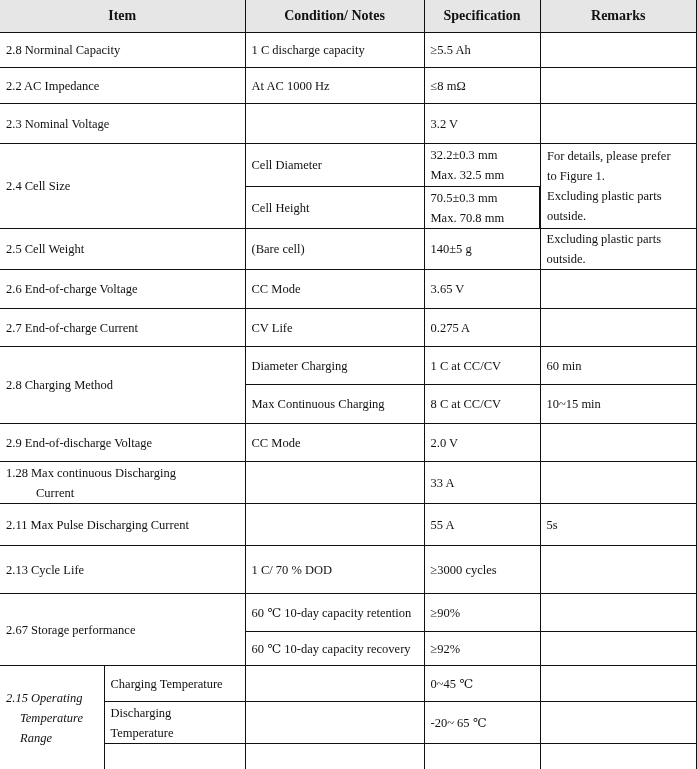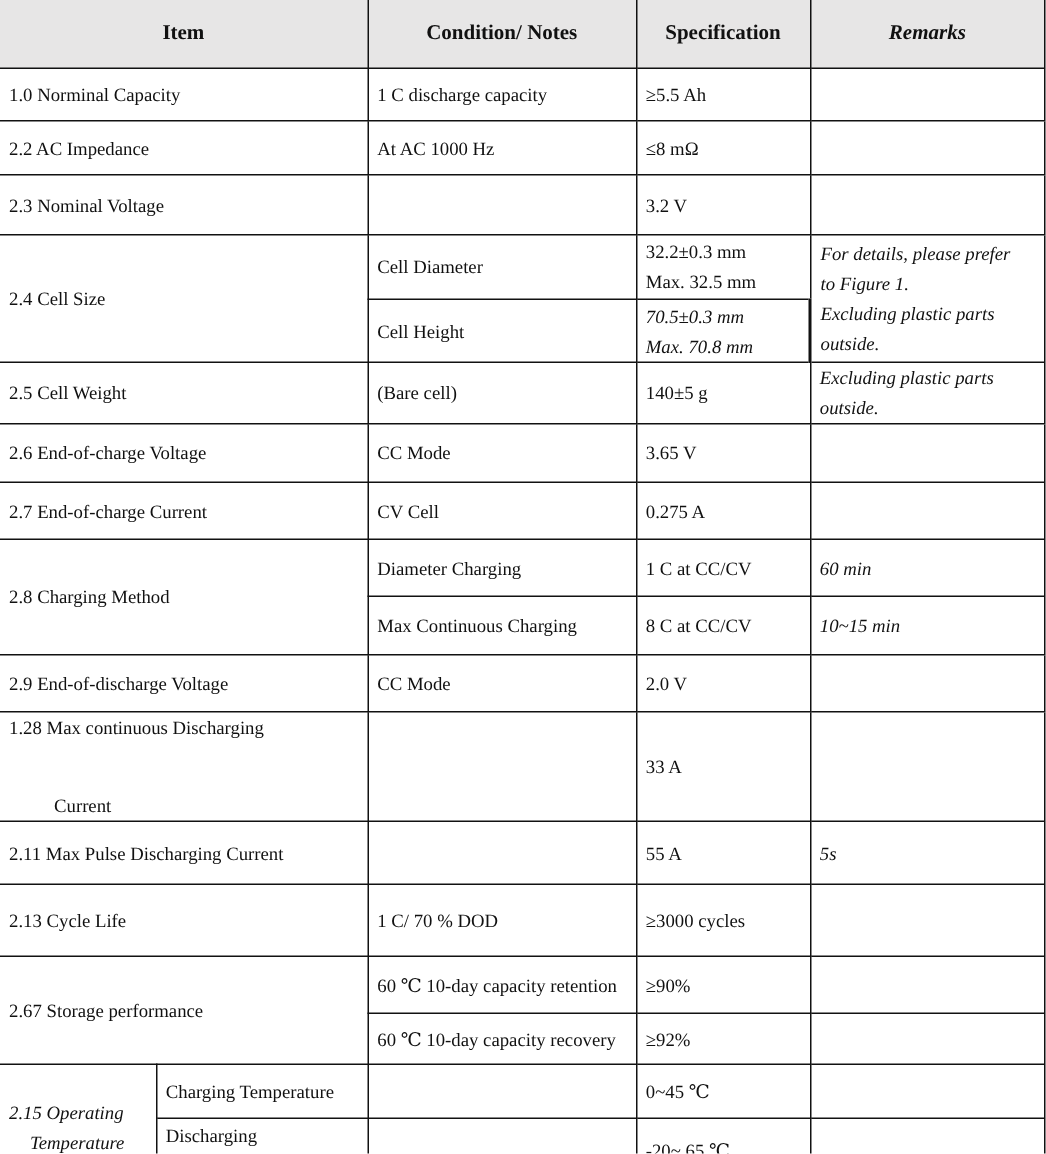--- a/index.html
+++ b/index.html
@@ -9,27 +9,27 @@
     position: absolute; left: 0; top: 0;
     border-collapse: collapse; table-layout: fixed;
     width: 697px; font-size: 12.5px;
   }
   table.spec td, table.spec th {
     border: 1.4px solid #111; padding: 0 6px; vertical-align: middle;
     line-height: 20px;
   }
   table.spec th {
     background: #e7e6e6; font-weight: bold; font-size: 14px; text-align: center;
-    height: 45px;
+    height: 32px;
     margin-left: 40px;
   }
   table.spec tr td:first-child, table.spec tr th:first-child { border-left: none; }
-  table.spec tr td:last-child, table.spec tr th:last-child { border-right: 2px solid #111; font-style: italic; }
+  table.spec tr td:last-child, table.spec tr th:last-child { border-right: 2px solid #111; }
   table.spec tr:first-child th { border-top: none; }
-  .indent { padding-left: 30px; display: block; margin-top: 32px; }
+  .indent { padding-left: 30px; display: block; }
   .op-label { padding-left: 6px; }
   .op-line { display: block; font-style: italic; }
   .op-line.ind { padding-left: 14px; }
   .two { display: block; }
 </style>
 </head>
 <body>
 
 <table class="spec">
   <colgroup>
@@ -41,21 +41,21 @@
   </colgroup>
   <tbody>
       <tr>
     <th colspan="2">Item</th>
     <th>Condition/ Notes</th>
     <th>Specification</th>
     <th>Remarks</th>
   </tr>
 
   <tr style="height:35px">
-    <td colspan="2">1.0 Norminal Capacity</td>
+    <td colspan="2">2.8 Norminal Capacity</td>
     <td>1 C discharge capacity</td>
     <td>≥5.5 Ah</td>
     <td></td>
   </tr>
   <tr style="height:36px">
     <td colspan="2">2.2 AC Impedance</td>
     <td>At AC 1000 Hz</td>
     <td>≤8 mΩ</td>
     <td></td>
   </tr>
@@ -98,21 +98,21 @@
     </td>
   </tr>
   <tr style="height:39px">
     <td colspan="2">2.6 End-of-charge Voltage</td>
     <td>CC Mode</td>
     <td>3.65 V</td>
     <td></td>
   </tr>
   <tr style="height:38px">
     <td colspan="2">2.7 End-of-charge Current</td>
-    <td>CV Cell</td>
+    <td>CV Life</td>
     <td>0.275 A</td>
     <td></td>
   </tr>
 
   <tr style="height:38px">
     <td colspan="2" rowspan="2">2.8 Charging Method</td>
     <td>Diameter Charging</td>
     <td>1 C at CC/CV</td>
     <td>60 min</td>
   </tr>

